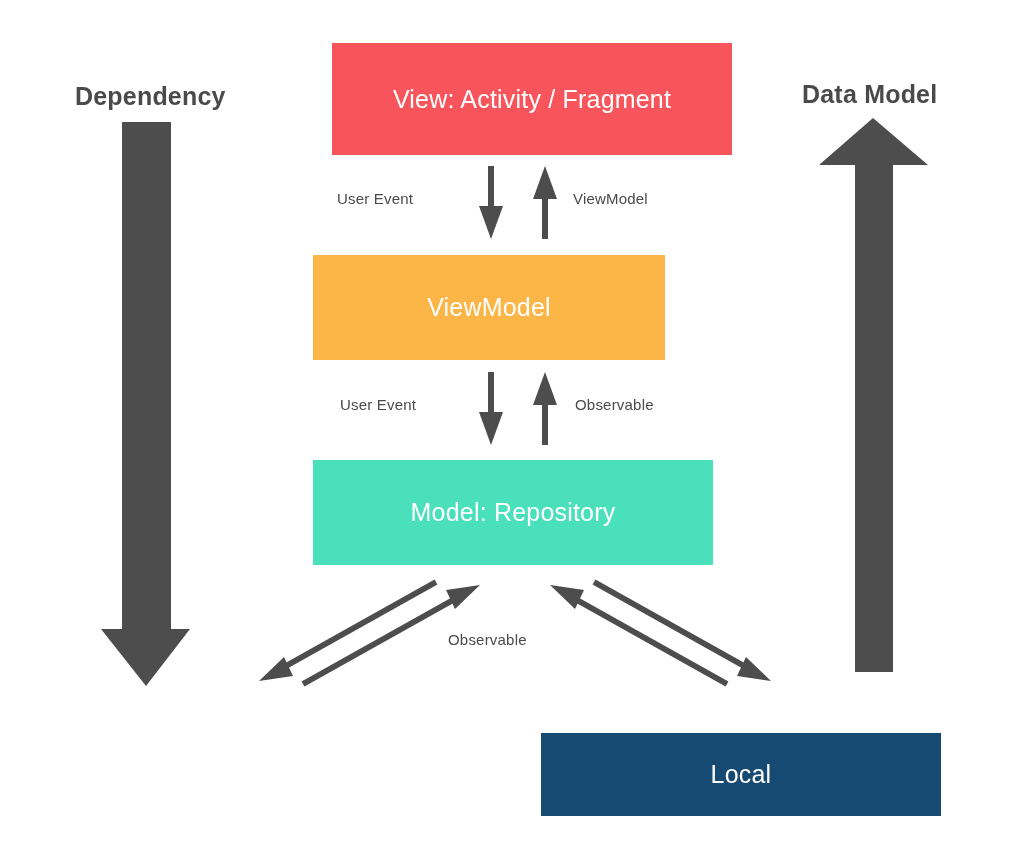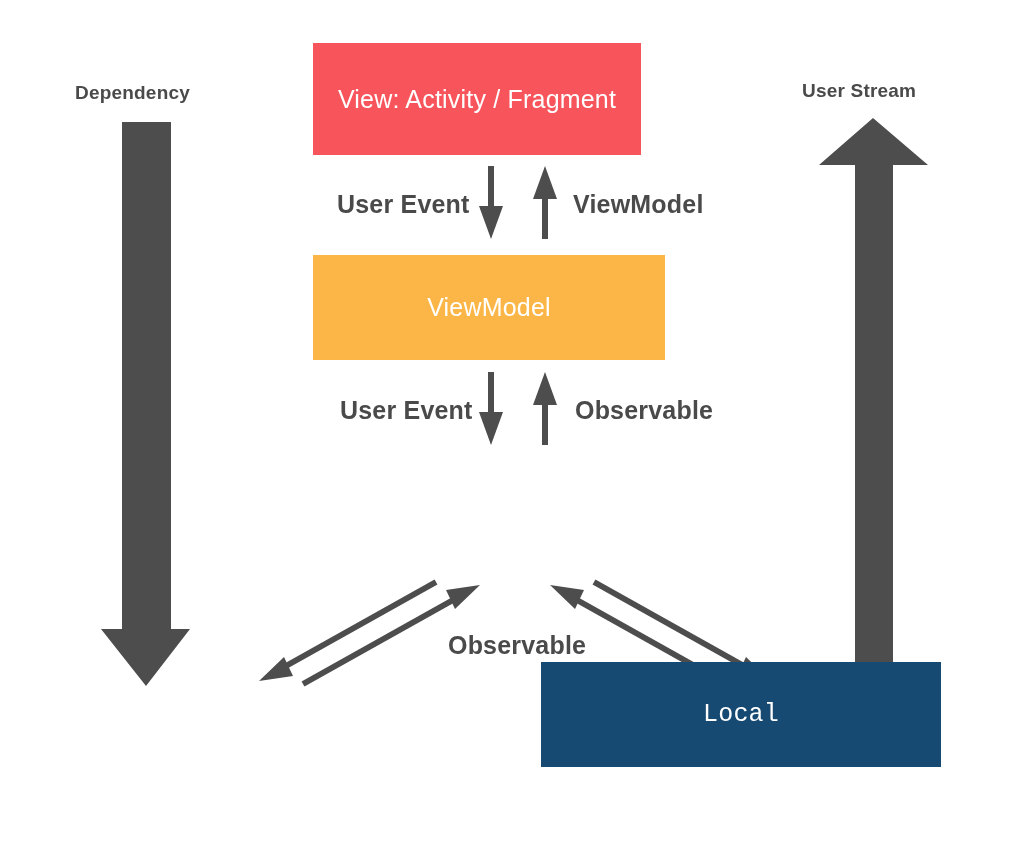--- a/index.html
+++ b/index.html
@@ -31,44 +31,44 @@
   .node-label {
     color: #ffffff;
     font-size: 25px;
     font-weight: 400;
     letter-spacing: 0.2px;
     line-height: 1;
     text-align: center;
     white-space: nowrap;
   }
 
-  #node-view        { left: 313px; top: 43px;  width: 328px; height: 112px; }
+  #node-view        { left: 332px; top: 43px;  width: 400px; height: 112px; }
   #node-viewmodel   { left: 313px; top: 255px; width: 352px; height: 105px; }
   #node-model       { left: 313px; top: 460px; width: 400px; height: 105px; }
   #node-remote      { left: 94px;  top: 701px; width: 399px; height: 105px; }
-  #node-local       { left: 541px; top: 662px; width: 400px; height: 105px; font-family: Liberation Mono, monospace; }
+  #node-local       { left: 541px; top: 733px; width: 400px; height: 83px; }
 
   
   .side-caption {
     position: absolute;
     color: #4a4a4a;
-    font-size: 19px;
+    font-size: 25px;
     font-weight: bold;
     letter-spacing: 0.2px;
     white-space: nowrap;
   }
   #caption-dependency { left: 75px;  top: 82px; }
   #caption-datastream { left: 802px; top: 80px; }
 
   
   .flow-caption {
     position: absolute;
     color: #4a4a4a;
-    font-size: 25px;
-    font-weight: bold;
+    font-size: 15px;
+    font-weight: normal;
     letter-spacing: 0.2px;
     white-space: nowrap;
   }
   #caption-user-event-1 { left: 337px; top: 190px; }
   #caption-livedata     { left: 573px; top: 190px; }
   #caption-user-event-2 { left: 340px; top: 396px; }
   #caption-observable-2 { left: 575px; top: 396px; }
   #caption-observable-3 { left: 448px; top: 631px; }
 
   
@@ -138,28 +138,31 @@
   </svg>
 
   <div class="node" id="node-view" style="background:#f8545b">
     <span class="node-label">View: Activity / Fragment</span>
   </div>
 
   <div class="node" id="node-viewmodel" style="background:#fcb647">
     <span class="node-label">ViewModel</span>
   </div>
 
+  <div class="node" id="node-model" style="background:#4be0bc">
+    <span class="node-label">Model: Repository</span>
+  </div>
 
 
   <div class="node" id="node-local" style="background:#164a72">
     <span class="node-label">Local</span>
   </div>
 
   <div class="side-caption" id="caption-dependency">Dependency</div>
-  <div class="side-caption" id="caption-datastream">User Stream</div>
+  <div class="side-caption" id="caption-datastream">Data Model</div>
 
   <div class="flow-caption" id="caption-user-event-1">User Event</div>
   <div class="flow-caption" id="caption-livedata">ViewModel</div>
   <div class="flow-caption" id="caption-user-event-2">User Event</div>
   <div class="flow-caption" id="caption-observable-2">Observable</div>
   <div class="flow-caption" id="caption-observable-3">Observable</div>
 
 </div>
 
 </body></html>

